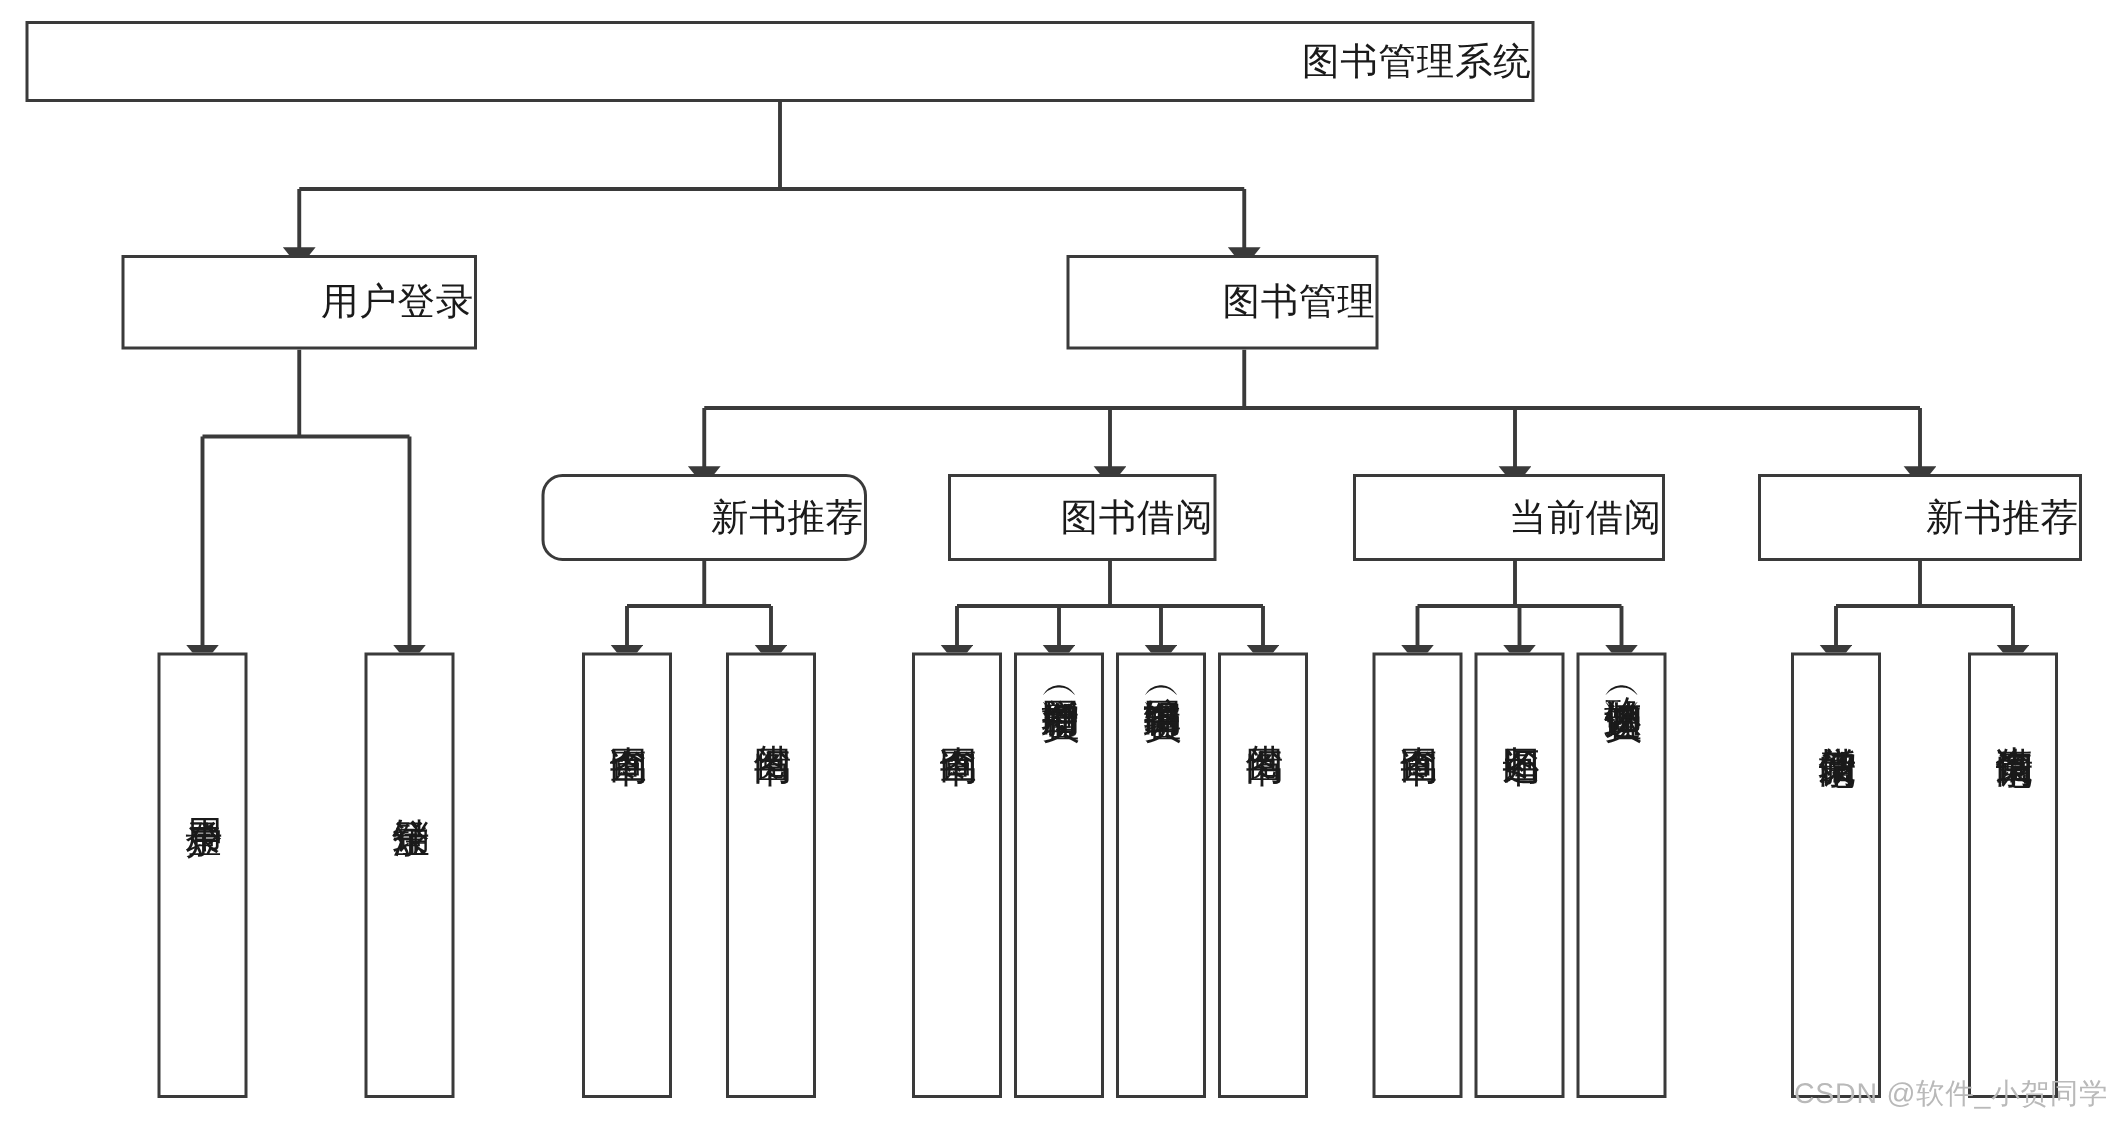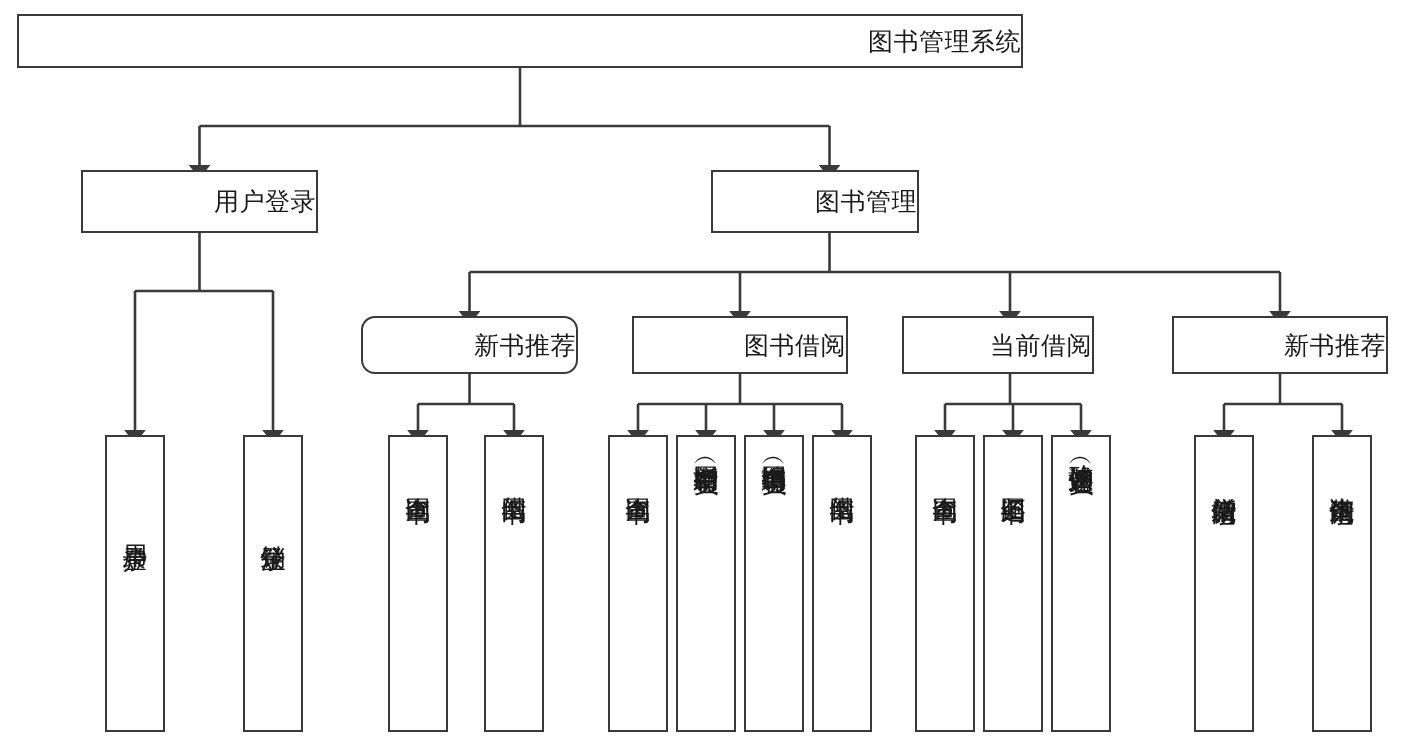--- a/index.html
+++ b/index.html
@@ -132,24 +132,24 @@
       </div>
       <div class="node horiz" id="node-l2-1" style="left: 81px; top: 170px; width: 237px; height: 63px;">
         <span class="node-label">用户登录</span>
       </div>
       <div class="node horiz" id="node-l2-2" style="left: 711px; top: 170px; width: 208px; height: 63px;">
         <span class="node-label">图书管理</span>
       </div>
       <div class="node horiz" id="node-l3-1" style="left: 361px; top: 316px; width: 217px; height: 58px; border-radius: 14px;">
         <span class="node-label">新书推荐</span>
       </div>
-      <div class="node horiz" id="node-l3-2" style="left: 632px; top: 316px; width: 216px; height: 58px;">
+      <div class="node horiz" id="node-l3-2" style="left: 632px; top: 316px; width: 179px; height: 58px;">
         <span class="node-label">图书借阅</span>
       </div>
-      <div class="node horiz" id="node-l3-3" style="left: 902px; top: 316px; width: 192px; height: 58px;">
+      <div class="node horiz" id="node-l3-3" style="left: 902px; top: 316px; width: 208px; height: 58px;">
         <span class="node-label">当前借阅</span>
       </div>
       <div class="node horiz" id="node-l3-4" style="left: 1172px; top: 316px; width: 216px; height: 58px;">
         <span class="node-label">新书推荐</span>
       </div>
       <div class="node vert push-low" id="node-l4-1" style="left: 105px; top: 435px; width: 60px; height: 297px;">
         <span class="node-label">用户登录</span>
       </div>
       <div class="node vert push-low" id="node-l4-2" style="left: 243px; top: 435px; width: 60px; height: 297px;">
         <span class="node-label">注销登录</span>
@@ -182,13 +182,14 @@
         <span class="node-label">确认归还（管理员）</span>
       </div>
       <div class="node vert push-mid" id="node-l4-12" style="left: 1194px; top: 435px; width: 60px; height: 297px;">
         <span class="node-label">新增借阅记录</span>
       </div>
       <div class="node vert push-mid" id="node-l4-13" style="left: 1312px; top: 435px; width: 60px; height: 297px;">
         <span class="node-label">查询借阅记录</span>
       </div>
     </div>
 
+  <div class="watermark" id="watermark" style="left: 1196px; top: 716px;">CSDN @软件_小贺同学</div>
 </div>
 
 </body></html>

